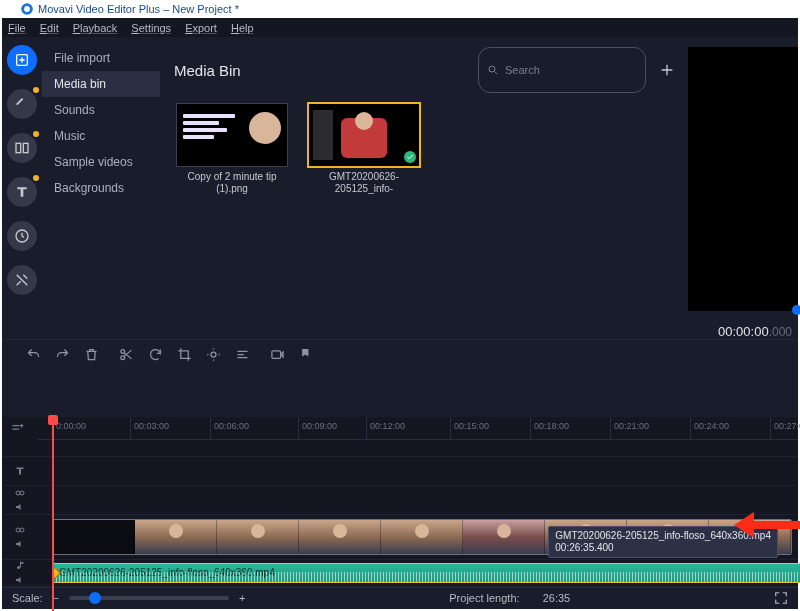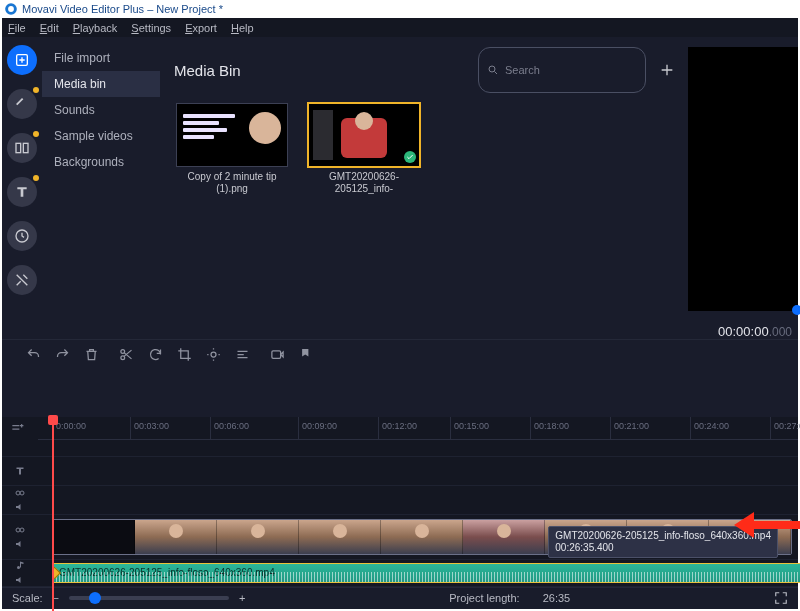--- a/index.html
+++ b/index.html
@@ -12,21 +12,21 @@
     font-size: 12px;
     color: #c8c9d0;
     overflow: hidden;
     box-sizing: border-box;
   }
 
   
   .titlebar {
     height: 18px;
     line-height: 18px;
-    padding-left: 4px;
+    padding-left: 20px;
     background: #ffffff;
     color: #1a4a8a;
     font-size: 11px;
     display: flex;
     align-items: center;
     gap: 4px;
   }
   .titlebar svg { width: 14px; height: 14px; }
 
   
@@ -42,21 +42,21 @@
   
   .menubar {
     height: 20px;
     display: flex;
     align-items: center;
     padding-left: 6px;
     background: #141722;
     font-size: 11px;
     color: #b8bac4;
   }
-  .menubar span { margin-right: 14px; text-decoration-color: rgba(255,255,255,.25); cursor: default; }
+  .menubar span { margin-right: 14px; text-decoration: underline; text-decoration-color: rgba(255,255,255,.25); cursor: default; }
   .menubar span:first-letter{text-decoration: underline;}
 
   
   .upper {
     display: flex;
     height: 312px;
     background: #191c2b;
   }
 
   
@@ -536,20 +536,21 @@
         <svg viewBox="0 0 24 24" fill="none" stroke="currentColor" stroke-width="2">
             <path d="M4 20l6-6M14 4l6 6M4 4l16 16"></path>
           </svg>
       </div>
     </div>
 
     <div class="sidebarlist">
       <div class="item">File import</div>
       <div class="item selected">Media bin</div>
       <div class="item">Sounds</div>
+      <div class="item">Music</div>
       <div class="item">Sample videos</div>
       <div class="item">Backgrounds</div>
     </div>
 
     <div class="mediabin">
       <div class="mb-header">
         <h2>Media Bin</h2>
         <div class="searchbox">
           <svg width="12" height="12" viewBox="0 0 24 24" fill="none" stroke="currentColor" stroke-width="2">
               <circle cx="10" cy="10" r="6"></circle>
@@ -661,21 +662,21 @@
     </div>
 
     <div class="tl-row">
       <div class="trackheads"></div>
       <div class="trackarea">
         <div class="ruler">
           <div class="tick" style="left:14px">0:00:00</div>
           <div class="tick" style="left:92px">00:03:00</div>
           <div class="tick" style="left:172px">00:06:00</div>
           <div class="tick" style="left:260px">00:09:00</div>
-          <div class="tick" style="left:340px">00:12:00</div>
+          <div class="tick" style="left:328px">00:12:00</div>
           <div class="tick" style="left:412px">00:15:00</div>
           <div class="tick" style="left:492px">00:18:00</div>
           <div class="tick" style="left:572px">00:21:00</div>
           <div class="tick" style="left:652px">00:24:00</div>
           <div class="tick" style="left:732px">00:27:00</div>
         </div>
         <div class="playhead"></div>
       </div>
     </div>
 

